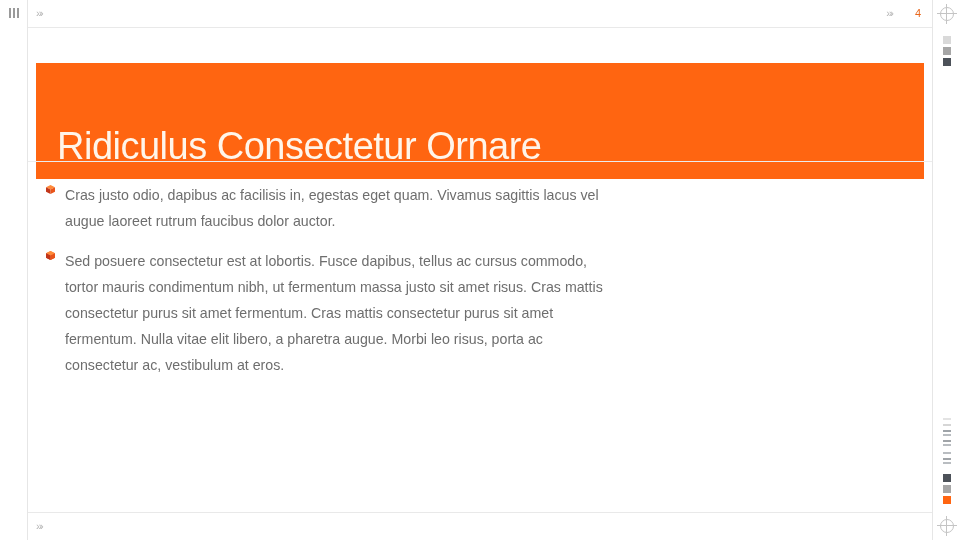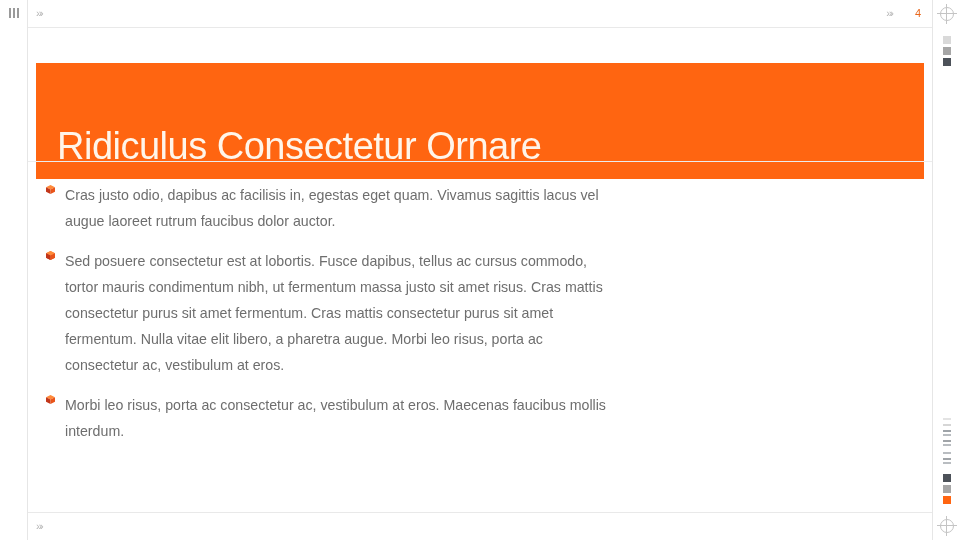--- a/index.html
+++ b/index.html
@@ -96,25 +96,17 @@
       </svg>
   </li>
   <li class="bullet">
     <svg class="bullet-icon" viewBox="0 0 10 10">
         <polygon points="5,0 10,2.5 5,5 0,2.5" fill="#ff8a3a"></polygon>
         <polygon points="0,2.5 5,5 5,10 0,7.5" fill="#c2361a"></polygon>
         <polygon points="10,2.5 5,5 5,10 10,7.5" fill="#e8541a"></polygon>
       </svg>
     <span>Sed posuere consectetur est at lobortis. Fusce dapibus, tellus ac cursus commodo, tortor mauris condimentum nibh, ut fermentum massa justo sit amet risus. Cras mattis consectetur purus sit amet fermentum. Cras mattis consectetur purus sit amet fermentum. Nulla vitae elit libero, a pharetra augue. Morbi leo risus, porta ac consectetur ac, vestibulum at eros.</span>
   </li>
-  <li class="bullet">
-    <svg class="bullet-icon" viewBox="0 0 10 10">
-        <polygon points="5,0 10,2.5 5,5 0,2.5" fill="#ff8a3a"></polygon>
-        <polygon points="0,2.5 5,5 5,10 0,7.5" fill="#c2361a"></polygon>
-        <polygon points="10,2.5 5,5 5,10 10,7.5" fill="#e8541a"></polygon>
-      </svg>
-    <span>Morbi leo risus, porta ac consectetur ac, vestibulum at eros. Maecenas faucibus mollis interdum.</span>
-  </li>
 </ul>
 
 <div class="bottom-bar">
   <span class="chev chev-left">»›</span>
 </div>
 
 </body></html>

